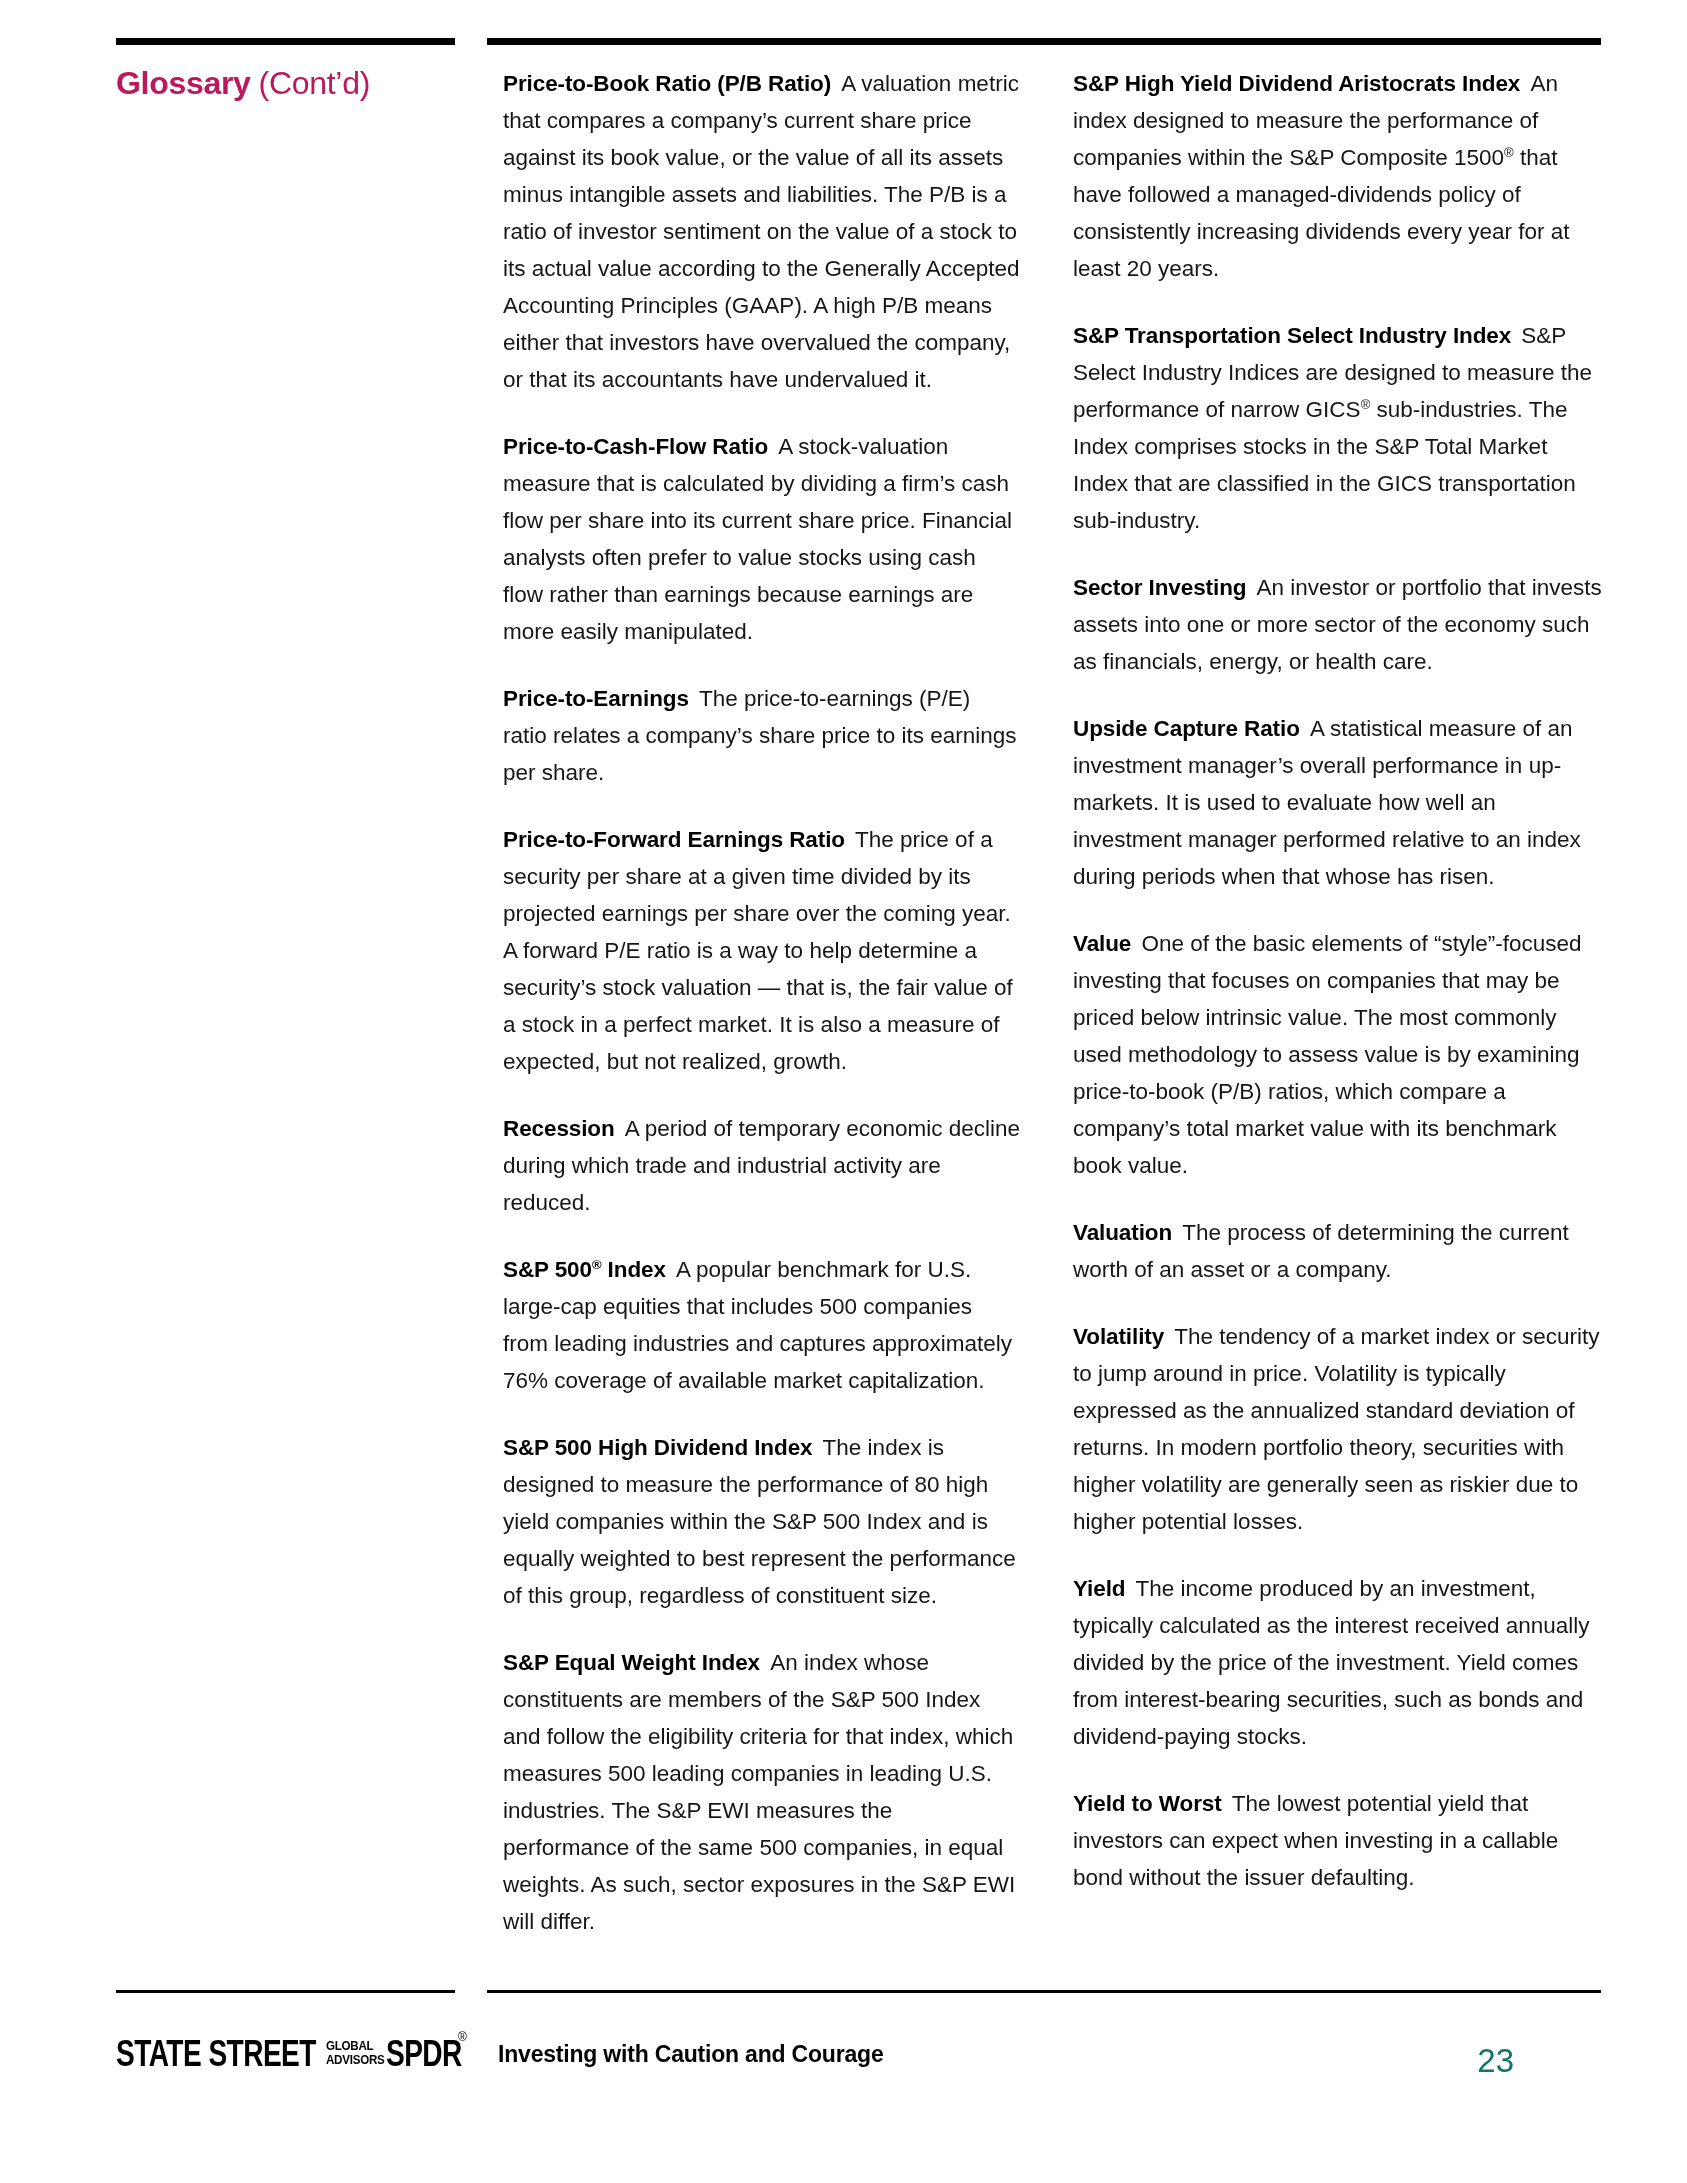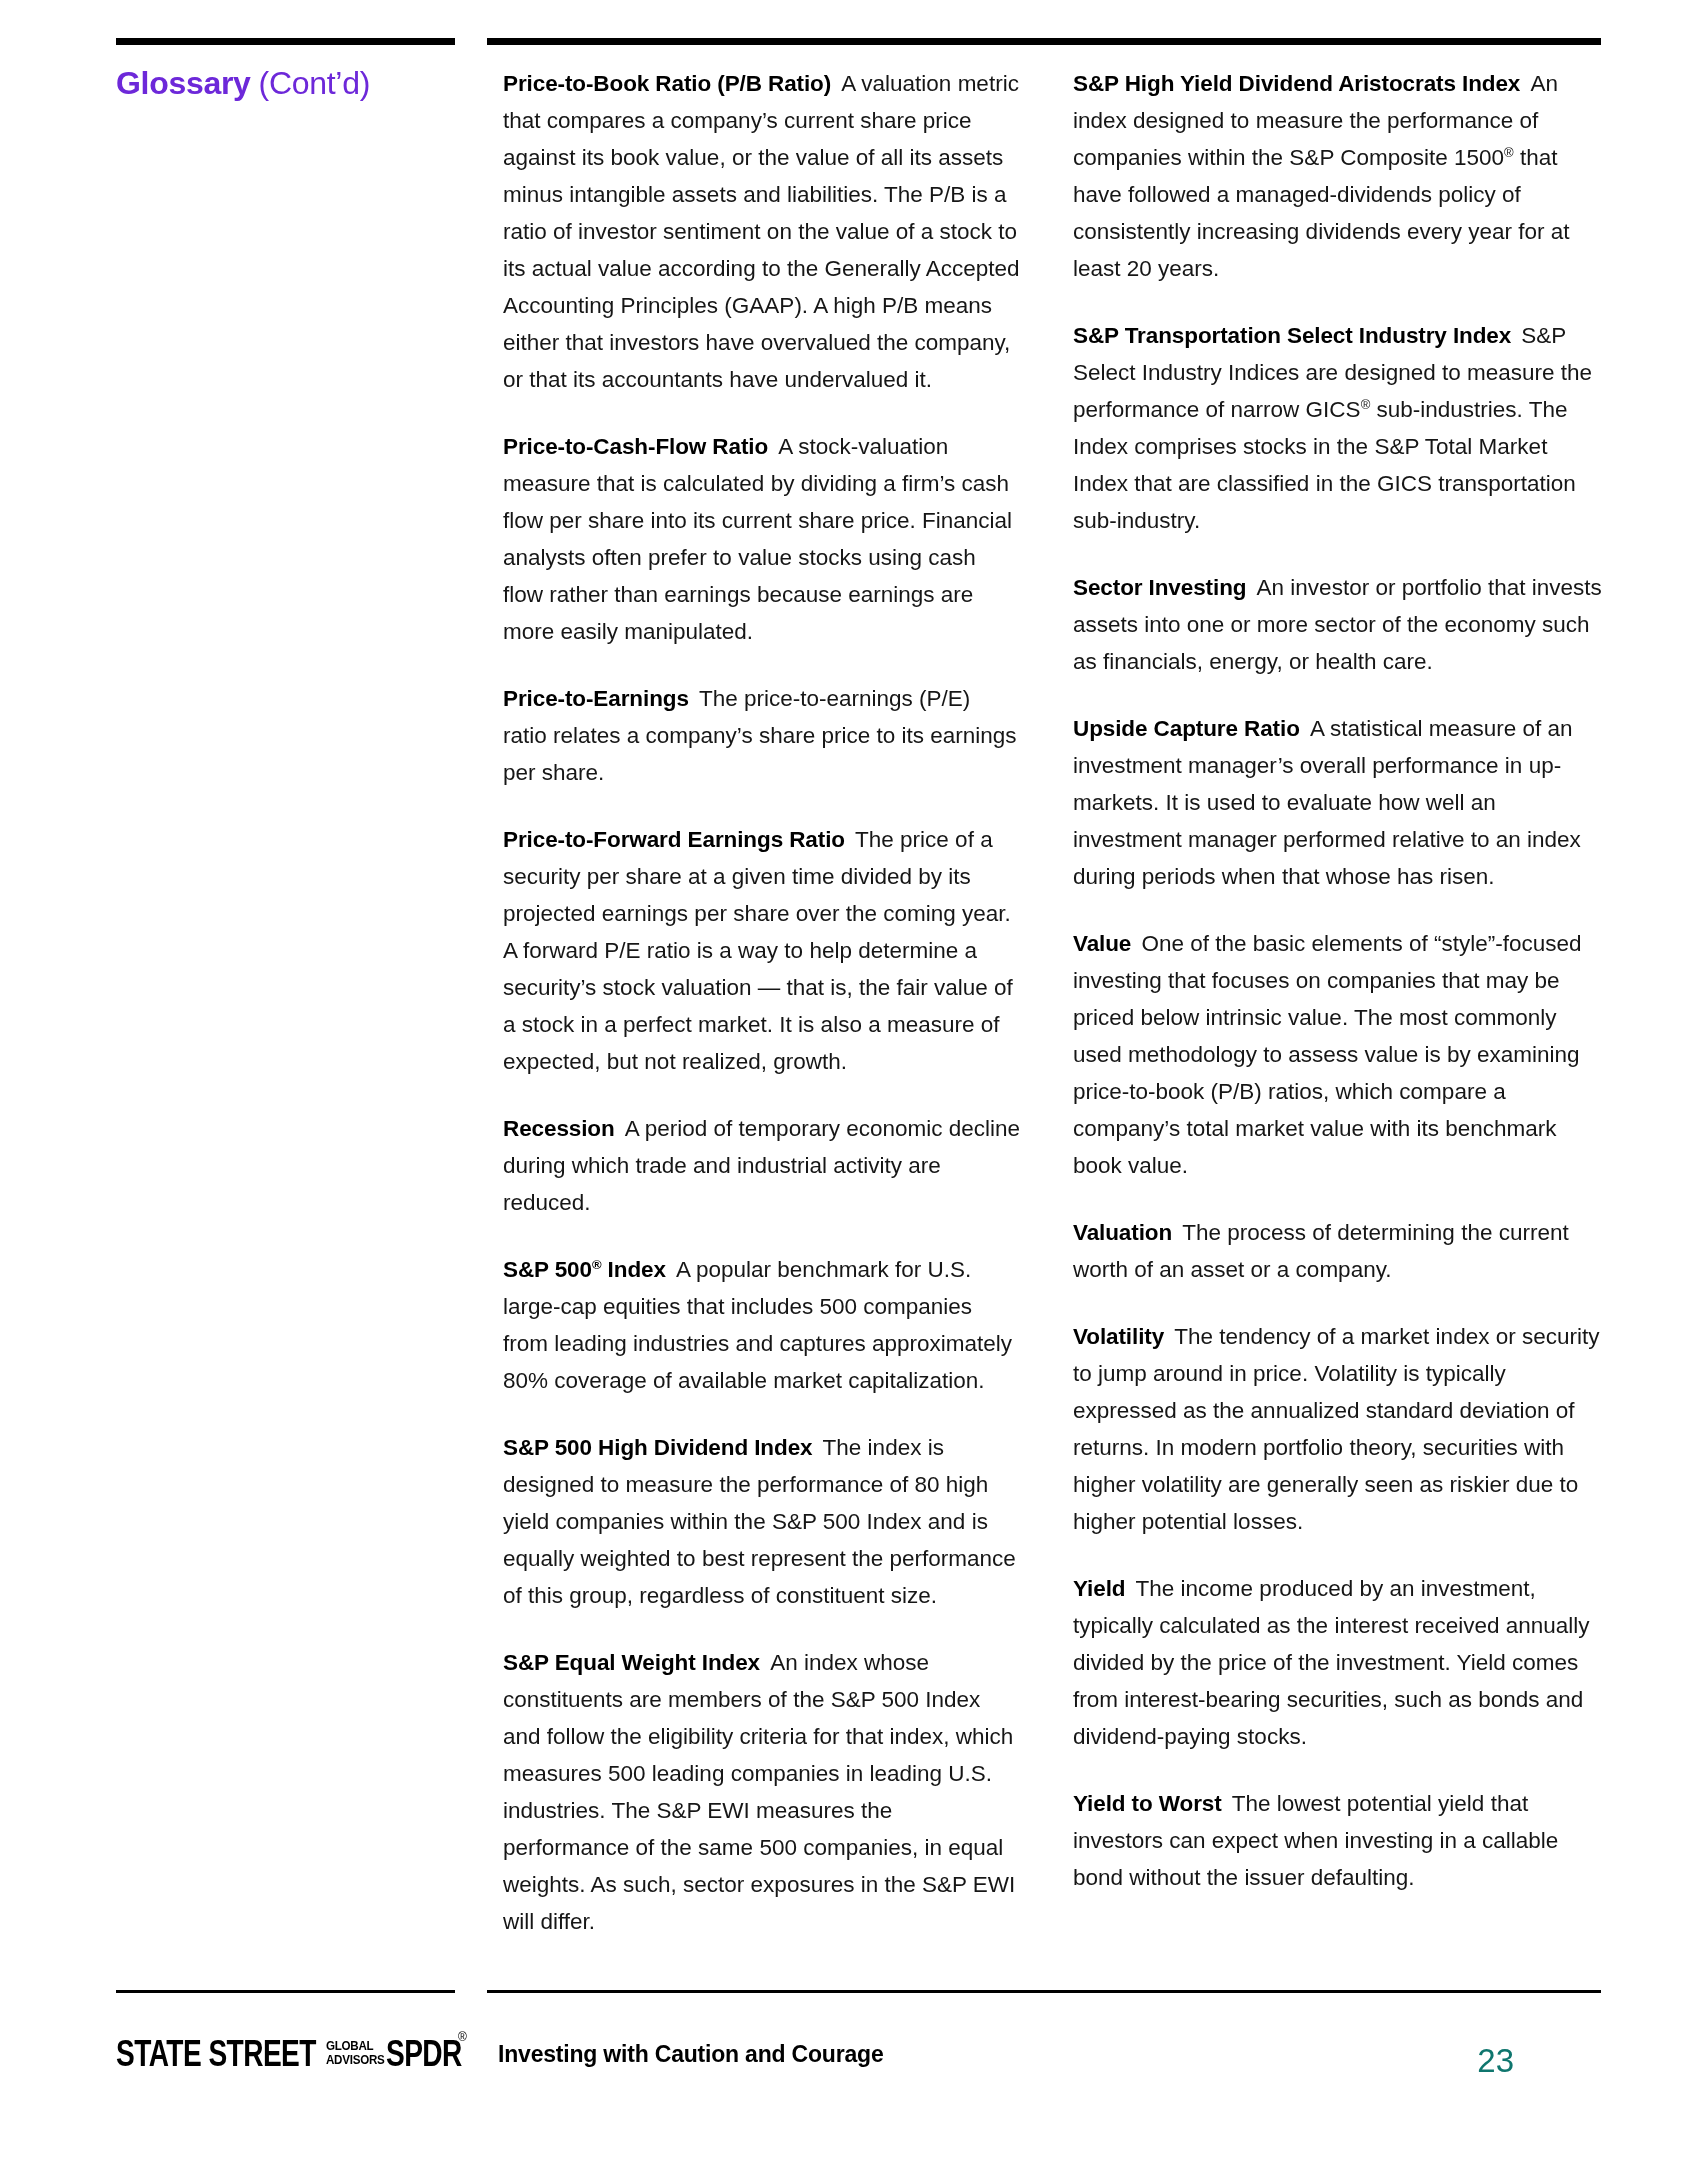--- a/index.html
+++ b/index.html
@@ -11,21 +11,21 @@
     -webkit-font-smoothing:antialiased;
   }
   .rule { position:absolute; background:#000; }
   .rule-header-left  { left:116px; top:38px;  width:339px;  height:6.6px; }
   .rule-header-right { left:487px; top:38px;  width:1114px; height:6.6px; }
   .rule-footer-left  { left:116px; top:1990px; width:339px;  height:3.3px; }
   .rule-footer-right { left:487px; top:1990px; width:1114px; height:3.3px; }
 
   .page-title {
     position:absolute; left:116px; top:65px;
-    font-size:32px; color:#6d28d9; letter-spacing:-0.3px;
+    font-size:32px; color:#be185d; letter-spacing:-0.3px;
     white-space:nowrap;
   }
   .page-title .t-bold { font-weight:700; }
   .page-title .t-rest { font-weight:400; margin-left:8px; }
 
   .glossary-col {
     position:absolute; top:65px;
     font-size:22.5px; line-height:37px;
     color:#161616;
     text-align:left;
@@ -74,21 +74,21 @@
 <div class="page-title">
   <span class="t-bold">Glossary</span><span class="t-rest">(Cont’d)</span>
 </div>
 
 <div class="glossary-col col-1">
     <div class="entry"><span class="term">Price-to-Book Ratio (P/B Ratio)</span><span class="def">A valuation metric that compares a company’s current share price against its book value, or the value of all its assets minus intangible assets and liabilities. The P/B is a ratio of investor sentiment on the value of a stock to its actual value according to the Generally Accepted Accounting Principles (GAAP). A high P/B means either that investors have overvalued the company, or that its accountants have undervalued it.</span></div>
     <div class="entry"><span class="term">Price-to-Cash-Flow Ratio</span><span class="def">A stock-valuation measure that is calculated by dividing a firm’s cash flow per share into its current share price. Financial analysts often prefer to value stocks using cash flow rather than earnings because earnings are more easily manipulated.</span></div>
     <div class="entry"><span class="term">Price-to-Earnings</span><span class="def">The price-to-earnings (P/E) ratio relates a company’s share price to its earnings per share.</span></div>
     <div class="entry"><span class="term">Price-to-Forward Earnings Ratio</span><span class="def">The price of a security per share at a given time divided by its projected earnings per share over the coming year. A forward P/E ratio is a way to help determine a security’s stock valuation — that is, the fair value of a stock in a perfect market. It is also a measure of expected, but not realized, growth.</span></div>
     <div class="entry"><span class="term">Recession</span><span class="def">A period of temporary economic decline during which trade and industrial activity are reduced.</span></div>
-    <div class="entry"><span class="term">S&amp;P 500<sup class="reg">®</sup> Index</span><span class="def">A popular benchmark for U.S. large-cap equities that includes 500 companies from leading industries and captures approximately 80% coverage of available market capitalization.</span></div>
+    <div class="entry"><span class="term">S&amp;P 500<sup class="reg">®</sup> Index</span><span class="def">A popular benchmark for U.S. large-cap equities that includes 500 companies from leading industries and captures approximately 76% coverage of available market capitalization.</span></div>
     <div class="entry"><span class="term">S&amp;P 500 High Dividend Index</span><span class="def">The index is designed to measure the performance of 80 high yield companies within the S&amp;P 500 Index and is equally weighted to best represent the performance of this group, regardless of constituent size.</span></div>
     <div class="entry"><span class="term">S&amp;P Equal Weight Index</span><span class="def">An index whose constituents are members of the S&amp;P 500 Index and follow the eligibility criteria for that index, which measures 500 leading companies in leading U.S. industries. The S&amp;P EWI measures the performance of the same 500 companies, in equal weights. As such, sector exposures in the S&amp;P EWI will differ.</span></div>
   </div>
 <div class="glossary-col col-2">
     <div class="entry"><span class="term">S&amp;P High Yield Dividend Aristocrats Index</span><span class="def">An index designed to measure the performance of companies within the S&amp;P Composite 1500<sup class="reg">®</sup> that have followed a managed-dividends policy of consistently increasing dividends every year for at least 20 years.</span></div>
     <div class="entry"><span class="term">S&amp;P Transportation Select Industry Index</span><span class="def">S&amp;P Select Industry Indices are designed to measure the performance of narrow GICS<sup class="reg">®</sup> sub-industries. The Index comprises stocks in the S&amp;P Total Market Index that are classified in the GICS transportation sub-industry.</span></div>
     <div class="entry"><span class="term">Sector Investing</span><span class="def">An investor or portfolio that invests assets into one or more sector of the economy such as financials, energy, or health care.</span></div>
     <div class="entry"><span class="term">Upside Capture Ratio</span><span class="def">A statistical measure of an investment manager’s overall performance in up-markets. It is used to evaluate how well an investment manager performed relative to an index during periods when that whose has risen.</span></div>
     <div class="entry"><span class="term">Value</span><span class="def">One of the basic elements of “style”-focused investing that focuses on companies that may be priced below intrinsic value. The most commonly used methodology to assess value is by examining price-to-book (P/B) ratios, which compare a company’s total market value with its benchmark book value.</span></div>
     <div class="entry"><span class="term">Valuation</span><span class="def">The process of determining the current worth of an asset or a company.</span></div>

